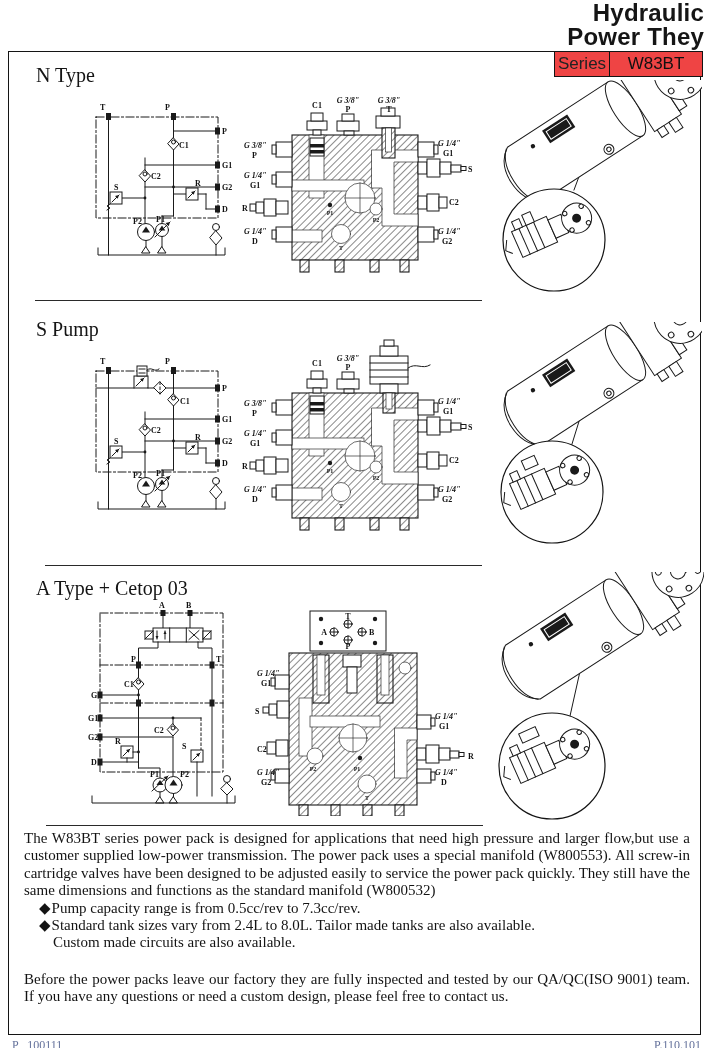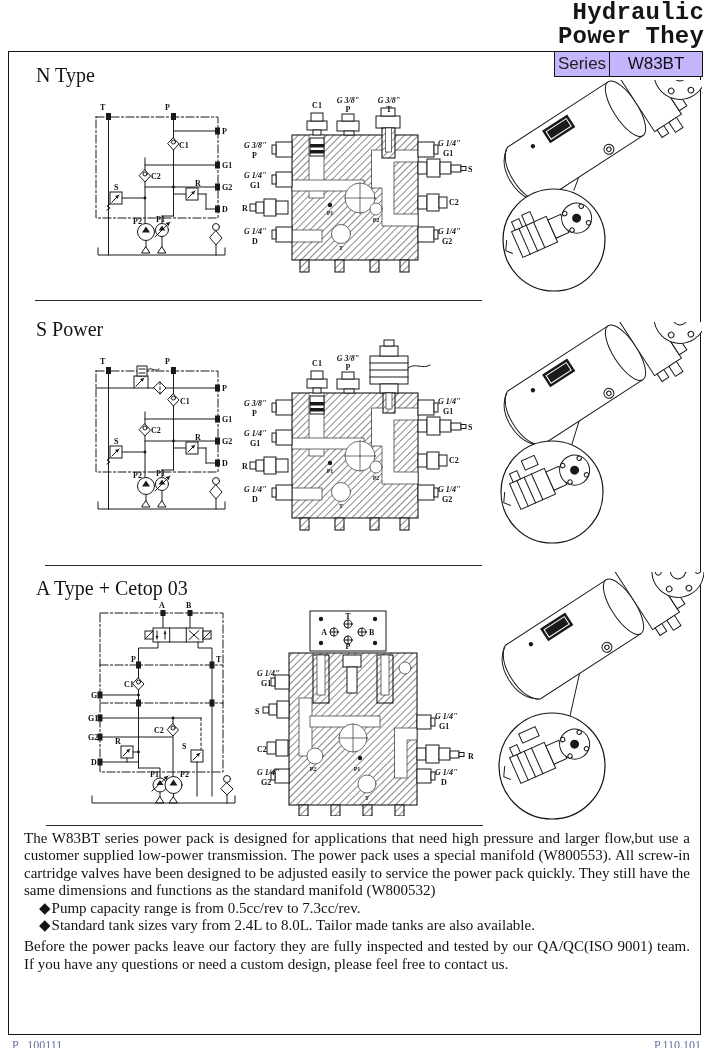--- a/index.html
+++ b/index.html
@@ -1,24 +1,24 @@
 <!DOCTYPE html>
 <html><head>
 <meta charset="utf-8">
 <style>
   html,body{margin:0;padding:0;background:#e8e8e8}
   .page{position:relative;width:711px;height:1048px;background:#fff;overflow:hidden;
         font-family:"Liberation Serif",serif;color:#111}
   .title{position:absolute;top:1px;right:7px;text-align:right;
-         font-family:Liberation Mono, monospace;font-weight:700;font-size:24px;
+         font-family:Liberation Sans, sans-serif;font-weight:700;font-size:24px;
          line-height:1.02;color:#151515;letter-spacing:.2px}
   .page-border{position:absolute;left:8px;top:51px;width:693px;height:984px;
                border:1.6px solid #141414;box-sizing:border-box}
   .series-box{position:absolute;left:554px;top:51px;width:149px;height:26px;display:flex;
-              border:1.6px solid #141414;box-sizing:border-box;background:#c4b5fd;
+              border:1.6px solid #141414;box-sizing:border-box;background:#ef4444;
               font-family:"Liberation Sans",sans-serif}
   .series-cell{width:55px;border-right:1.6px solid #141414;box-sizing:border-box;display:flex;
                align-items:center;justify-content:center;font-size:17px;color:#222}
   .series-val{flex:1;display:flex;align-items:center;justify-content:center;
               font-size:17px;font-weight:400;color:#111}
   .sec{position:absolute;left:28px;margin:8px;font-weight:400;font-size:20px;
        font-family:"Liberation Serif",serif;color:#141414}
   .sep{position:absolute;border-top:1.5px solid #2a2a2a;height:0}
   .diagram{position:absolute}
   svg .ln{stroke:#1a1a1a;stroke-width:1;fill:none;stroke-linecap:square}
@@ -29,21 +29,21 @@
   svg .dashdot{stroke-dasharray:8 2.5 2 2.5;fill:none;stroke:#1a1a1a;stroke-width:1}
   svg .dash{stroke-dasharray:2.5 2.5}
   svg text.dlbl{font-family:"Liberation Serif",serif;font-size:8px;font-weight:700;
                 fill:#111;stroke:none}
   .textblock{position:absolute;left:24px;top:830px;width:666px;font-size:15px;
              line-height:17.4px;text-align:justify;color:#131313}
   .bullets{}
   .bullet{padding-left:15px;text-align:left}
   .bm{margin-right:1px}
   .bullet-cont{padding-left:29px;text-align:left}
-  .para2{margin-top:4px}
+  .para2{margin-top:19px}
   .footnote{position:absolute;top:1038px;font-size:12px;color:#64719b;white-space:pre}
   .footL{left:12px}
   .footR{right:10px}
 </style>
 </head>
 <body>
 
 <svg width="0" height="0" style="position:absolute">
   <defs>
     <pattern id="hatch" patternUnits="userSpaceOnUse" width="5" height="5" patternTransform="rotate(45)">
@@ -61,21 +61,21 @@
   </div>
 
   <div class="page-border"></div>
 
   <div class="series-box">
     <div class="series-cell">Series</div>
     <div class="series-val">W83BT</div>
   </div>
 
   <h2 class="sec" style="top:56px">N Type</h2>
-  <h2 class="sec" style="top:310px">S Power</h2>
+  <h2 class="sec" style="top:310px">S Pump</h2>
   <h2 class="sec" style="top:569px">A Type + Cetop 03</h2>
 
   <div class="sep" style="left:35px;top:300px;width:447px"></div>
   <div class="sep" style="left:45px;top:565px;width:437px"></div>
   <div class="sep" style="left:46px;top:825px;width:437px"></div>
 
   <svg class="diagram" style="left:86px;top:98px;width:170px;height:170px" viewBox="0 0 170 170">
     <g class="ln">
       <rect x="10" y="19" width="122" height="101" class="dashdot"></rect>
       <line x1="22.5" y1="22" x2="22.5" y2="157"></line>
@@ -719,20 +719,21 @@
       </g>
     </g>
     <circle cx="70" cy="194" r="53" fill="none" stroke="#141414" stroke-width="1.2"></circle>
   </svg>
 
   <div class="textblock">
     <div>The W83BT series power pack is designed for applications that need high pressure and larger flow,but use a customer supplied low-power transmission. The power pack uses a special manifold (W800553). All screw-in cartridge valves have been designed to be adjusted easily to service the power pack quickly. They still have the same dimensions and functions as the standard manifold (W800532)</div>
     <div class="bullets">
       <div class="bullet"><span class="bm">◆</span><span>Pump capacity range is from 0.5cc/rev to 7.3cc/rev.</span></div>
       <div class="bullet"><span class="bm">◆</span><span>Standard tank sizes vary from 2.4L to 8.0L. Tailor made tanks are also available.</span></div>
+      <div class="bullet-cont">Custom made circuits are also available.</div>
     </div>
     <div class="para2">Before the power packs leave our factory they are fully inspected and tested by our QA/QC(ISO 9001) team. If you have any questions or need a custom design, please feel free to contact us.</div>
   </div>
 
   <div class="footnote footL">P   100111</div>
   <div class="footnote footR">P.110.101</div>
 
 </div>
 
 </body></html>

